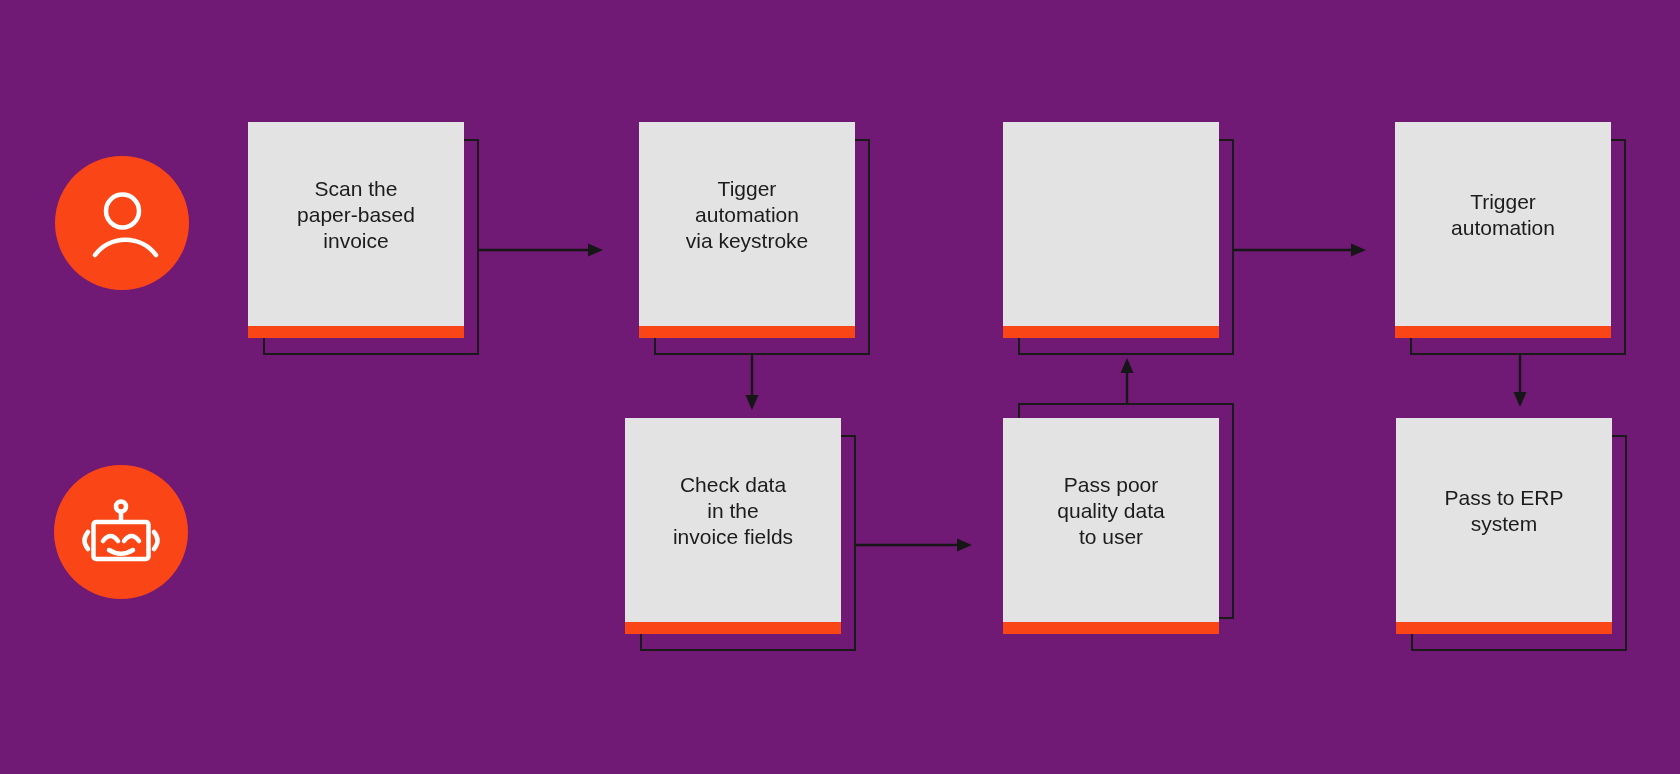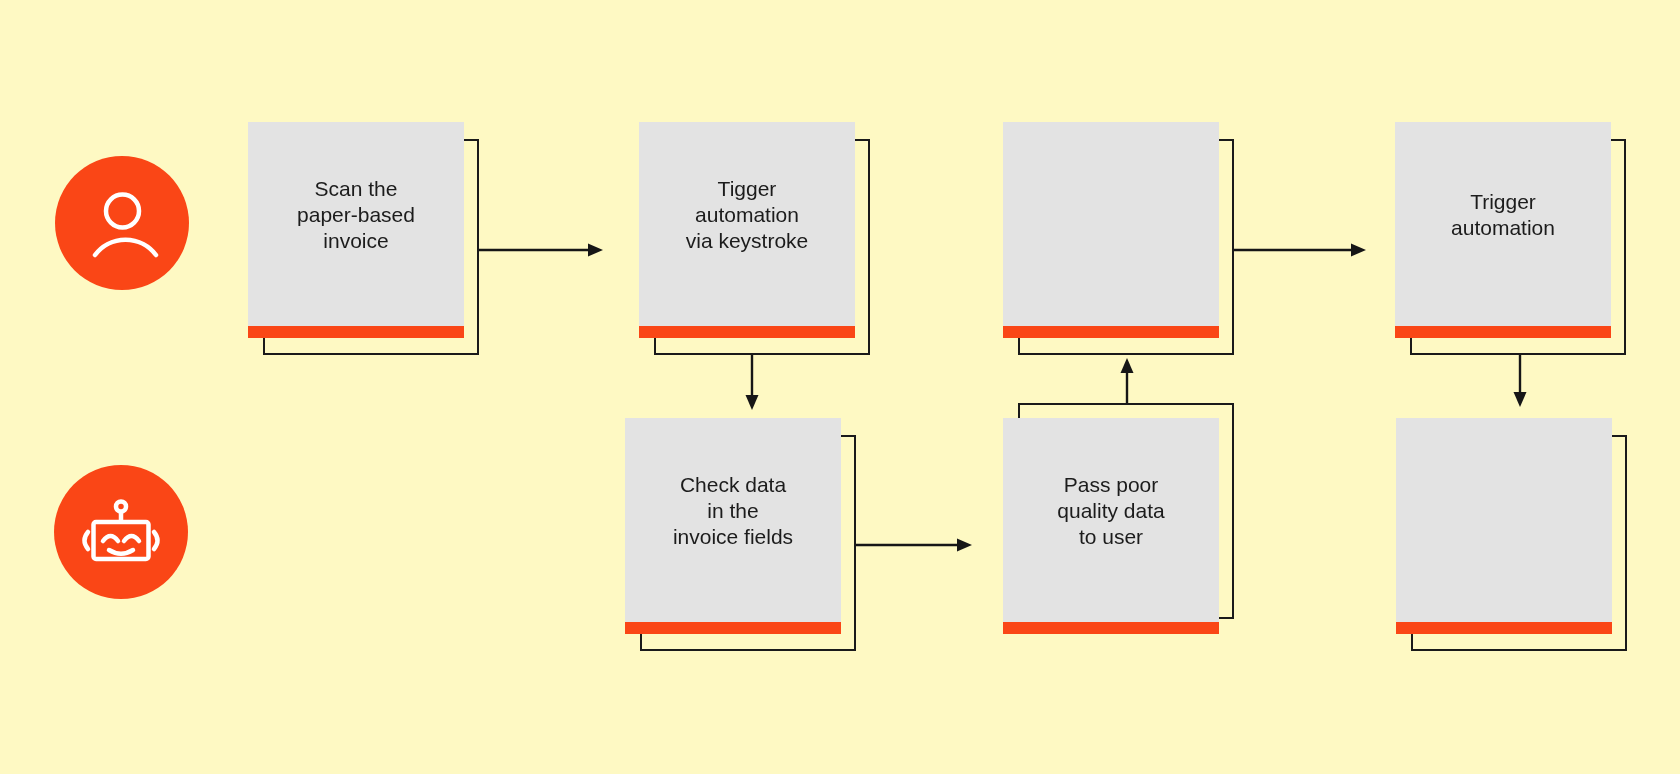--- a/index.html
+++ b/index.html
@@ -1,19 +1,19 @@
 <!DOCTYPE html>
 <html><head>
 <meta charset="utf-8">
 <style>
   html,body{margin:0;padding:0;background:#ffffff;}
   .canvas{
     position:relative;
     width:1680px;height:774px;
-    background:#fef9c3;
+    background:#701a75;
     font-family:"Liberation Sans",sans-serif;
     overflow:hidden;
   }
   
   .lane-icon{position:absolute;width:134px;height:134px;}
   .lane-icon.user{left:55px;top:156px;}
   .lane-icon.robot{left:54px;top:465px;}
   .lane-icon svg{display:block;width:134px;height:134px;}
 
   
@@ -141,20 +141,22 @@
       <div class="label">Pass poor
 quality data
 to user</div>
       <div class="bar"></div>
     </div>
   </div>
 
   <div class="node n7">
     <div class="frame"></div>
     <div class="card">
+      <div class="label">Pass to ERP
+system</div>
       <div class="bar"></div>
     </div>
   </div>
 
   <svg class="arrows">
     <g>
       <line x1="479" y1="250" x2="588" y2="250"></line>
       <polygon points="603,250 588,243.5 588,256.5"></polygon>
     </g>
     <g>

